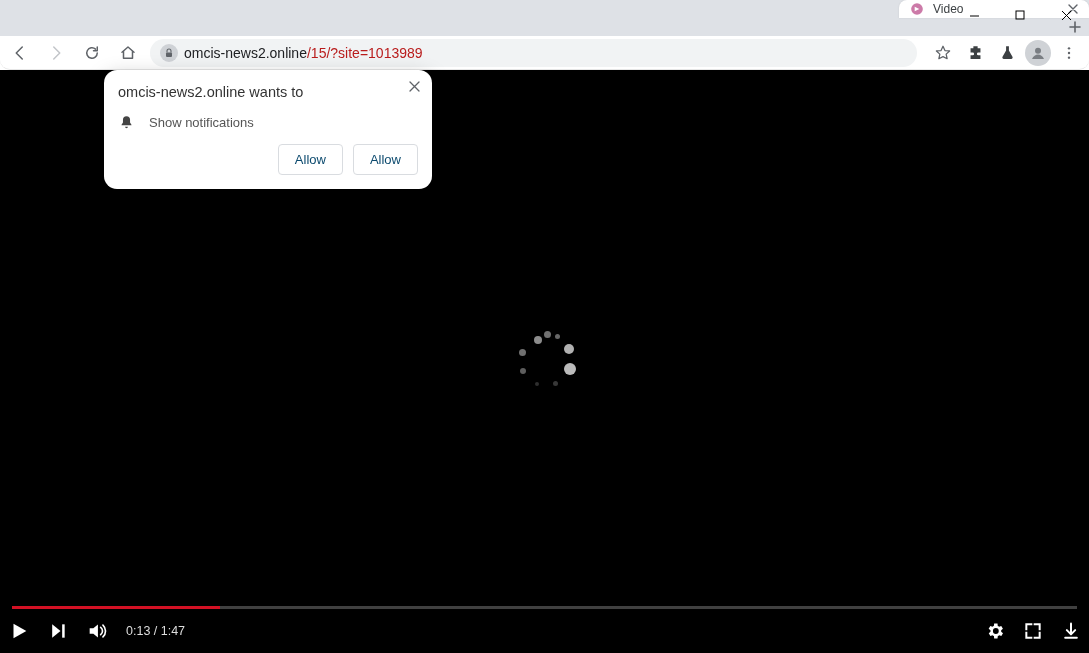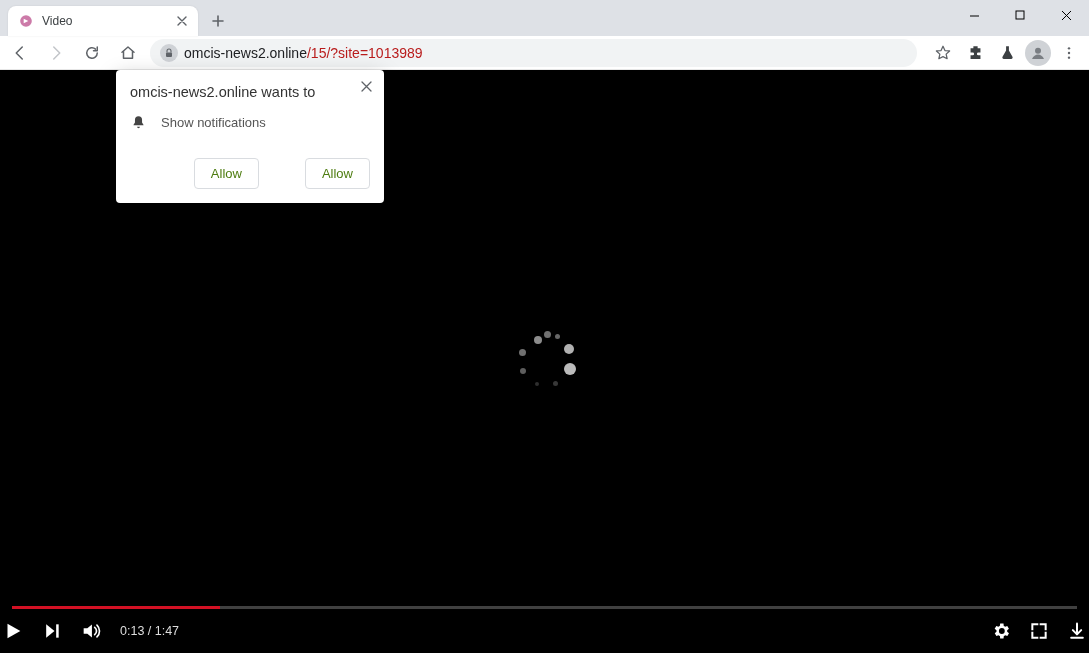--- a/index.html
+++ b/index.html
@@ -1,30 +1,30 @@
 <!DOCTYPE html>
 <html><head>
 <meta charset="utf-8">
 <style>
   * { margin: 0; padding: 0; box-sizing: border-box; font-family: "Segoe UI", Arial, sans-serif; }
   html, body { width: 1089px; height: 653px; overflow: hidden; background: #fff; }
 
   
-  .titlebar { height: 36px; background: #dee1e6; display: flex; align-items: flex-end; position: relative; }
+  .titlebar { height: 36px; background: #dee1e6; display: flex; align-items: flex-end; position: relative; flex-direction: column; }
   .tab { display: flex; align-items: center; background: #fff; height: 30px; border-radius: 8px 8px 0 0; padding: 0 8px 0 10px; margin-left: 8px; min-width: 190px; gap: 8px; box-shadow: 0 0 2px rgba(0,0,0,.1); }
   .tab .favicon { width: 16px; height: 16px; display:flex; align-items:center; justify-content:center; }
   .tab .title { font-size: 12px; color: #3c4043; flex: 1; white-space: nowrap; overflow: hidden; text-overflow: ellipsis; }
   .tab .close { width: 16px; height: 16px; display:flex;align-items:center;justify-content:center; color:#5f6368; border-radius:50%; }
   .newtab { width: 28px; height: 28px; display:flex;align-items:center;justify-content:center; color:#5f6368; margin-left:6px; margin-bottom:1px; border-radius:50%; }
   .window-controls { position:absolute; right:0; top:0; display:flex; }
   .window-controls .wc { width:46px; height:30px; display:flex; align-items:center; justify-content:center; color:#000; }
   .window-controls .wc svg { stroke:#000; }
 
   
-  .toolbar { height: 34px; background:#fff; display:flex; align-items:center; padding:0 6px; gap:8px; border-bottom:1px solid #e6e6e6; }
+  .toolbar { height: 34px; background:#fff; display:flex; align-items:center; padding:0 6px; gap:8px; border-bottom:1px solid #e6e6e6;border-radius:10px; }
   .iconbtn { width:28px; height:28px; display:flex; align-items:center; justify-content:center; color:#5f6368; border-radius:50%; }
   .iconbtn.disabled { color:#b0b3b8; }
   .omnibox { flex:1; height:28px; background:#f1f3f4; border-radius:14px; display:flex; align-items:center; padding:0 10px; gap:6px; overflow:hidden; }
   .omnibox .lock-chip { display:flex; align-items:center; justify-content:center; width:18px; height:18px; color:#5f6368; background:#cfd2d6; border-radius: 9px; padding: 0 1px; }
   .omnibox .url { font-size:14px; color:#202124; white-space:nowrap; display:flex; align-items:baseline; }
   .omnibox .url .host { color:#202124; }
   .omnibox .url .path { color:#b91c1c; }
   .right-icons { display:flex; align-items:center; gap:4px; margin-left:4px; }
   .avatar { width:26px; height:26px; border-radius:50%; background:#cfd2d6; display:flex; align-items:center; justify-content:center; color:#5f6368; }
 
@@ -39,34 +39,34 @@
   .dot4 { width:5px; height:5px; left:36px; top:47px; opacity:.3; }
   .dot5 { width:4px; height:4px; left:18px; top:48px; opacity:.25; }
   .dot6 { width:6px; height:6px; left:3px;  top:34px; opacity:.5; }
   .dot7 { width:7px; height:7px; left:2px;  top:15px; opacity:.6; }
   .dot8 { width:8px; height:8px; left:17px; top:2px;  opacity:.75; }
   .dot0 { width:7px; height:7px; left:27px; top:-3px; opacity:.6; }
 
   
   .progress-track { position:absolute; left:12px; right:12px; bottom:44px; height:3px; background:rgba(255,255,255,.25); }
   .progress-played { height:100%; background:#d31124; }
-  .controls { position:absolute; left:0; right:0; bottom:0; height:44px; display:flex; align-items:center; padding:0 2px; color:#fff; gap:18px; }
+  .controls { position:absolute; left:0; right:0; bottom:0; height:44px; display:flex; align-items:center; padding:0 8px; color:#fff; gap:18px; }
   .controls .spacer { flex:1; }
   .controls .cbtn { display:flex; align-items:center; justify-content:center; color:#fff; }
   .controls .time { font-size:12.5px; color:#ddd; }
 
   
-  .perm { position:absolute; left:116px; top:70px; width:268px; background:#fff; border-radius:4px; box-shadow:0 6px 20px rgba(0,0,0,.25); padding:14px 14px 14px 14px; z-index:10; }
+  .perm { position:absolute; left:104px; top:70px; width:328px; background:#fff; border-radius:13px; box-shadow:0 6px 20px rgba(0,0,0,.25); padding:14px 14px 14px 14px; z-index:10; }
   .perm .px { position:absolute; right:8px; top:6px; width:20px; height:20px; display:flex;align-items:center;justify-content:center; color:#5f6368; }
   .perm .title { font-size:14.5px; color:#333; margin-bottom:14px; padding-right:16px; }
-  .perm .row { display:flex; align-items:center; gap:14px; margin-bottom:27px; }
+  .perm .row { display:flex; align-items:center; gap:14px; margin-bottom:13px; }
   .perm .row .bell { color:#444; }
   .perm .row .txt { font-size:13px; color:#555; }
   .perm .btns { display:flex; justify-content:flex-end; gap:10px; }
-  .perm .btn { border:1px solid #d9dce0; background:#fff; color:#4d7c0f; font-size:13px; padding:7px 16px; border-radius:4px;margin-left:36px; }
+  .perm .btn { border:1px solid #d9dce0; background:#fff; color:#0c4a6e; font-size:13px; padding:7px 16px; border-radius:4px; }
 
   svg { display:block; }
 </style>
 </head>
 <body>
 
 <div class="titlebar">
   <div class="tab">
     <span class="favicon">
       <svg width="14" height="14" viewBox="0 0 24 24">

